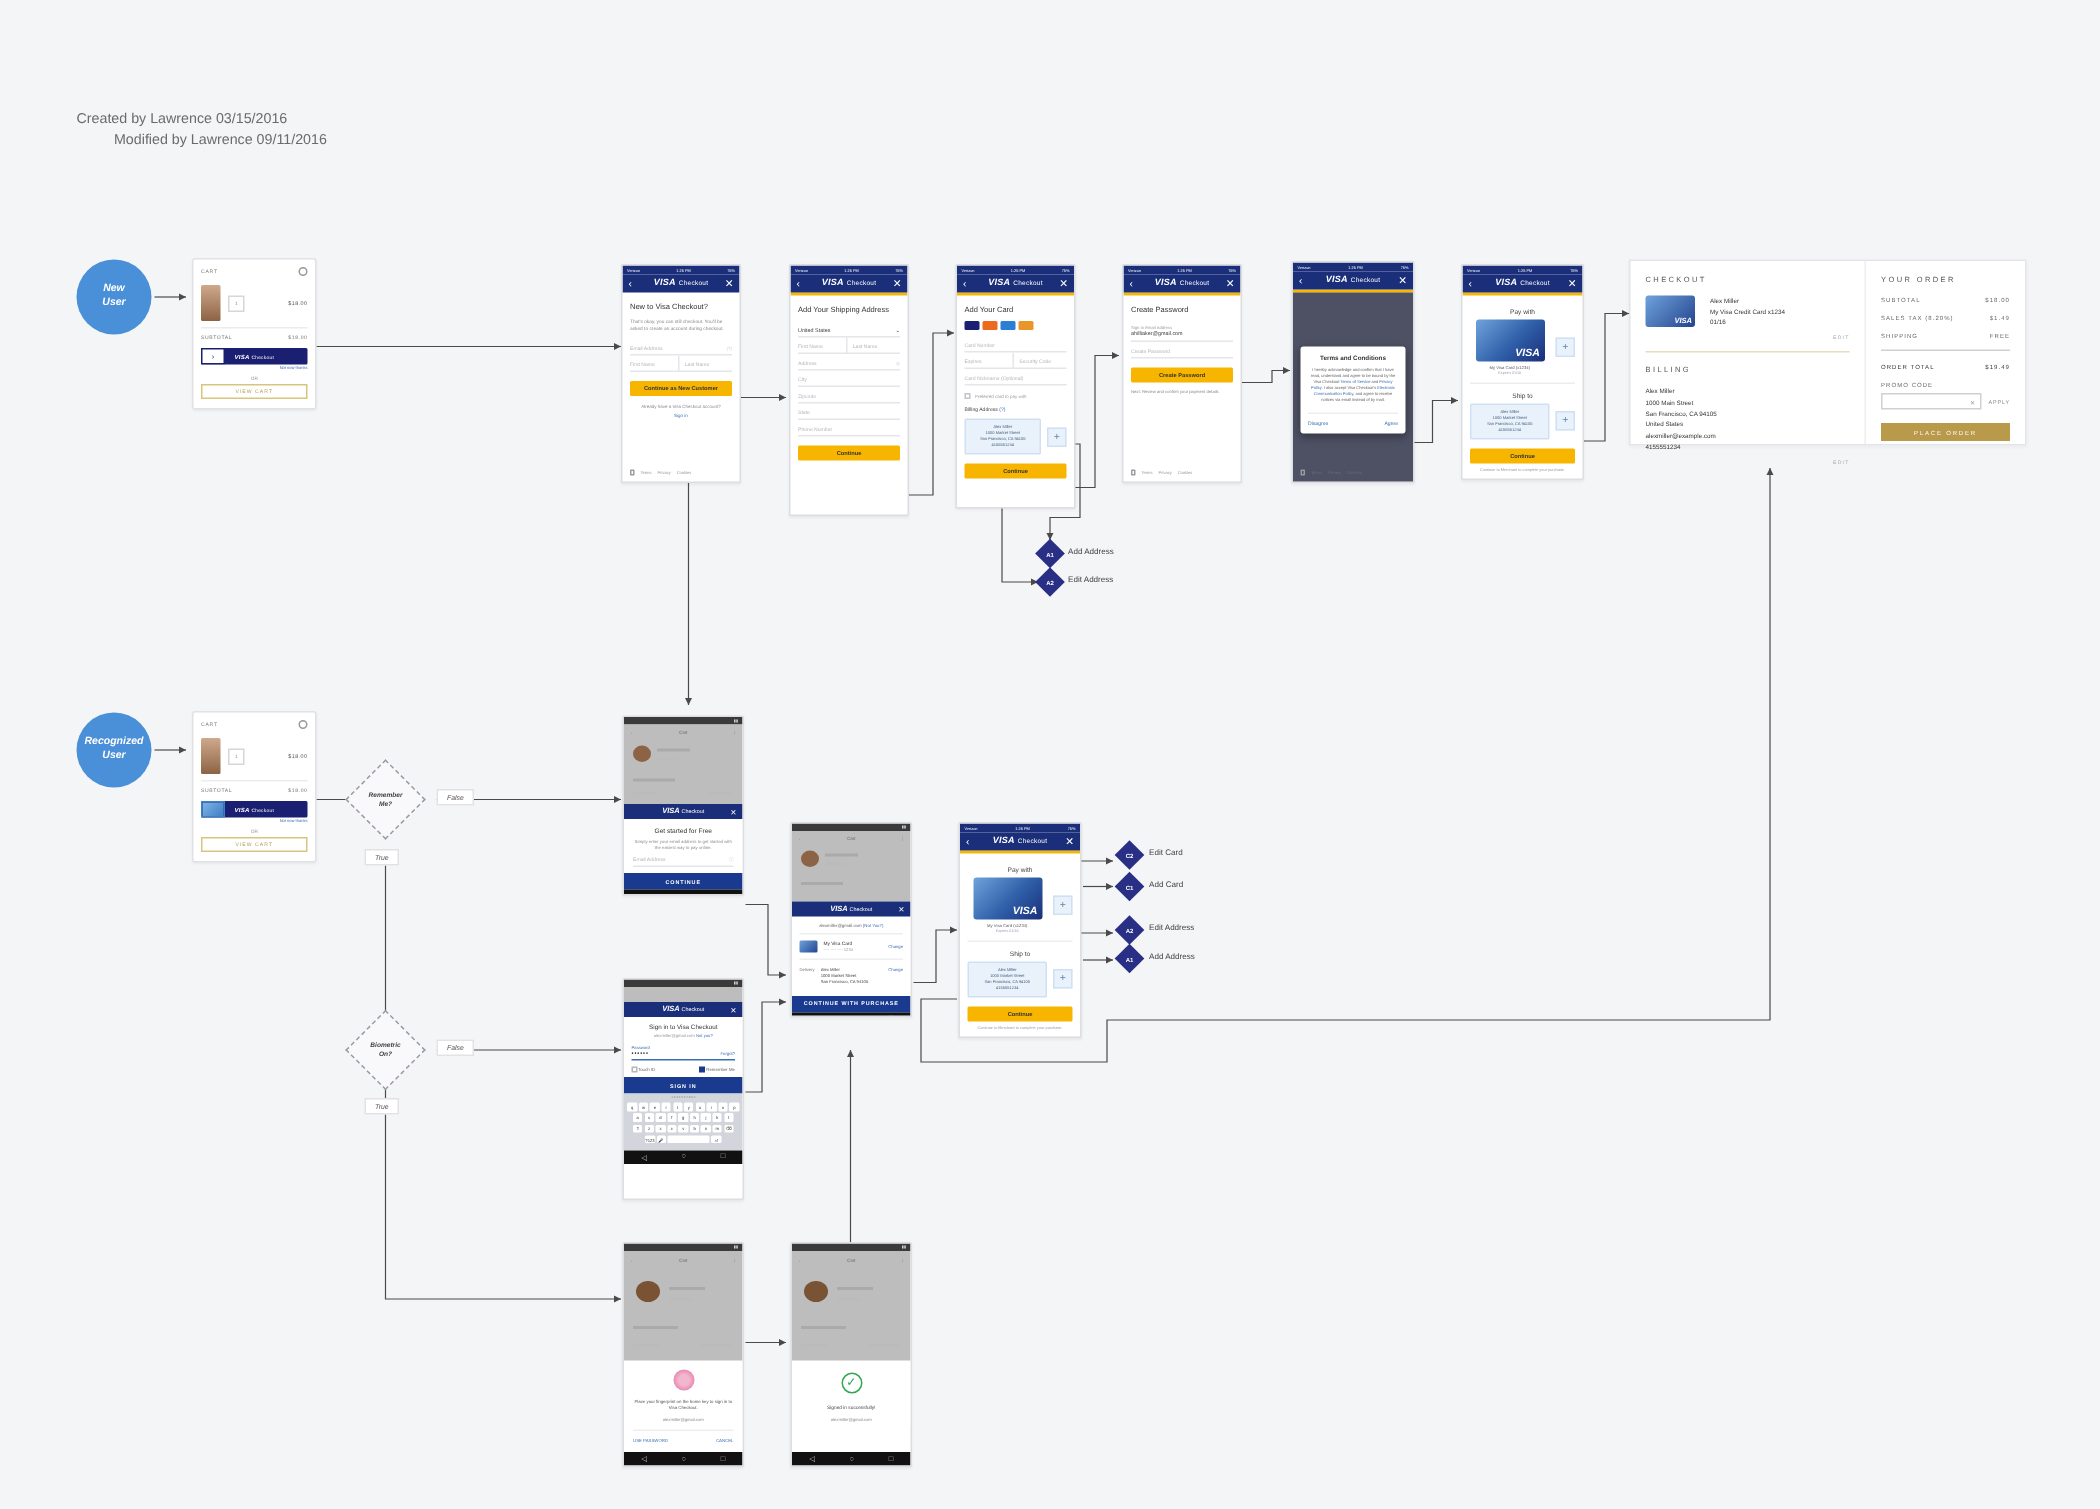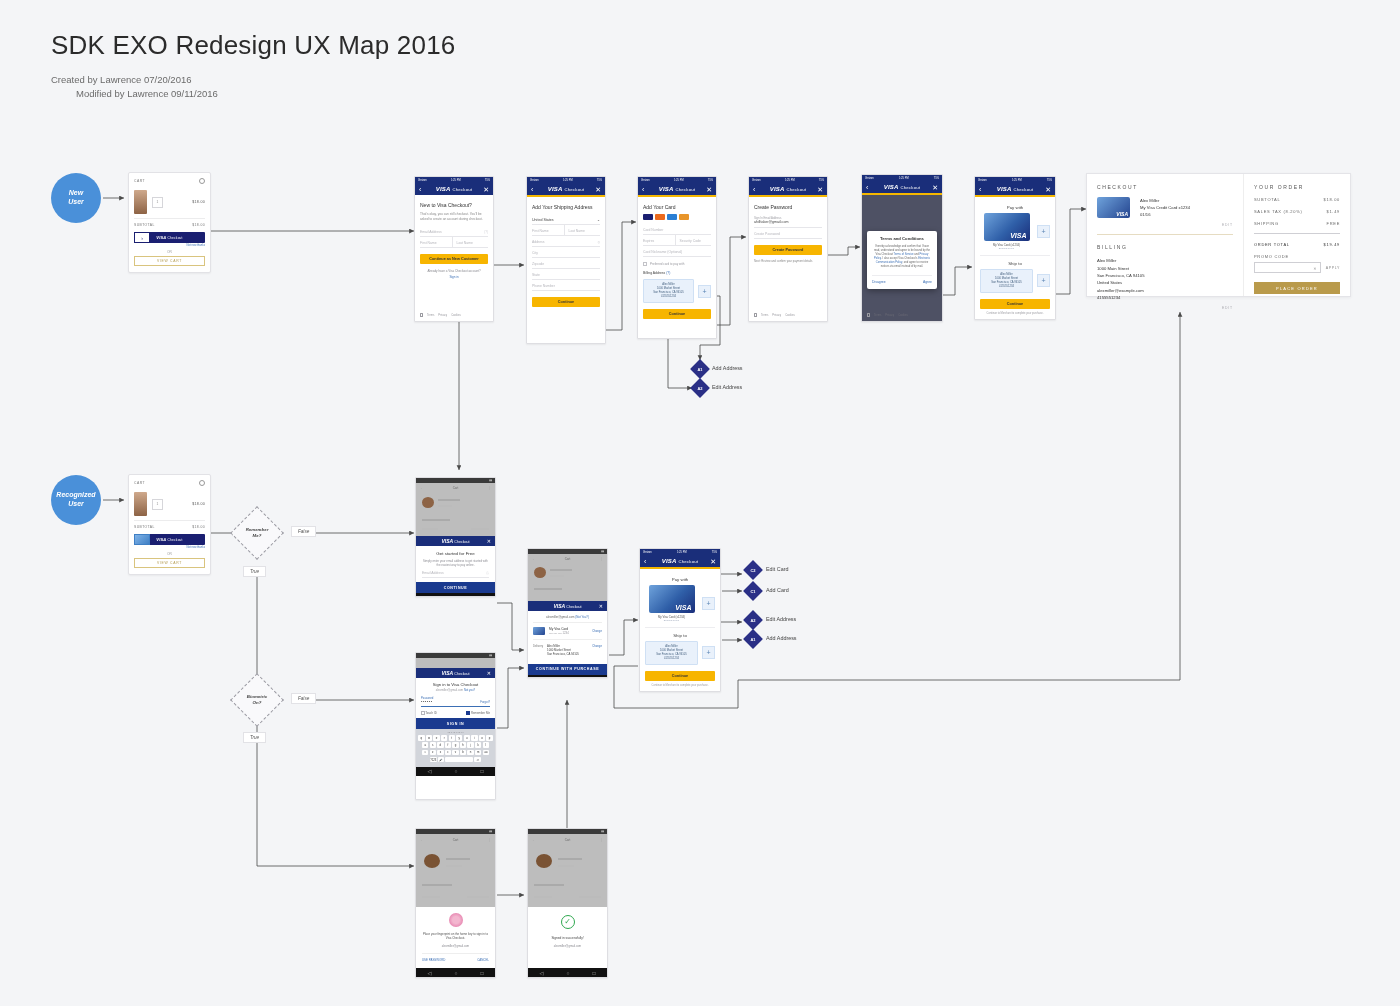--- a/index.html
+++ b/index.html
@@ -210,22 +210,21 @@
 
       <path d="M700,574 L742,574" marker-end="url(#ar)"></path>
       <path d="M722,591 L742,591" marker-end="url(#ar)"></path>
       <path d="M700,622 L742,622" marker-end="url(#ar)"></path>
       <path d="M722,640 L742,640" marker-end="url(#ar)"></path>
 
       <path d="M638,666 L614,666 L614,708 L738,708 L738,680 L1180,680 L1180,312" marker-end="url(#ar)"></path>
     </g>
   </svg>
 
-  <div class="page-title">SDK EXO Redesign UX Map 2016</div>
-  <div class="meta m1">Created by Lawrence 07/20/2016</div>
+  <div class="meta m1">Created by Lawrence 03/15/2016</div>
   <div class="meta m2">Modified by Lawrence 09/11/2016</div>
 
   <div class="startnode" style="left:51px;top:173px">
     <div>New</div>
     <div>User</div>
   </div>
 
   <div class="cart" style="left:128px;top:172px">
     <div class="chead">
       <span>CART</span>

